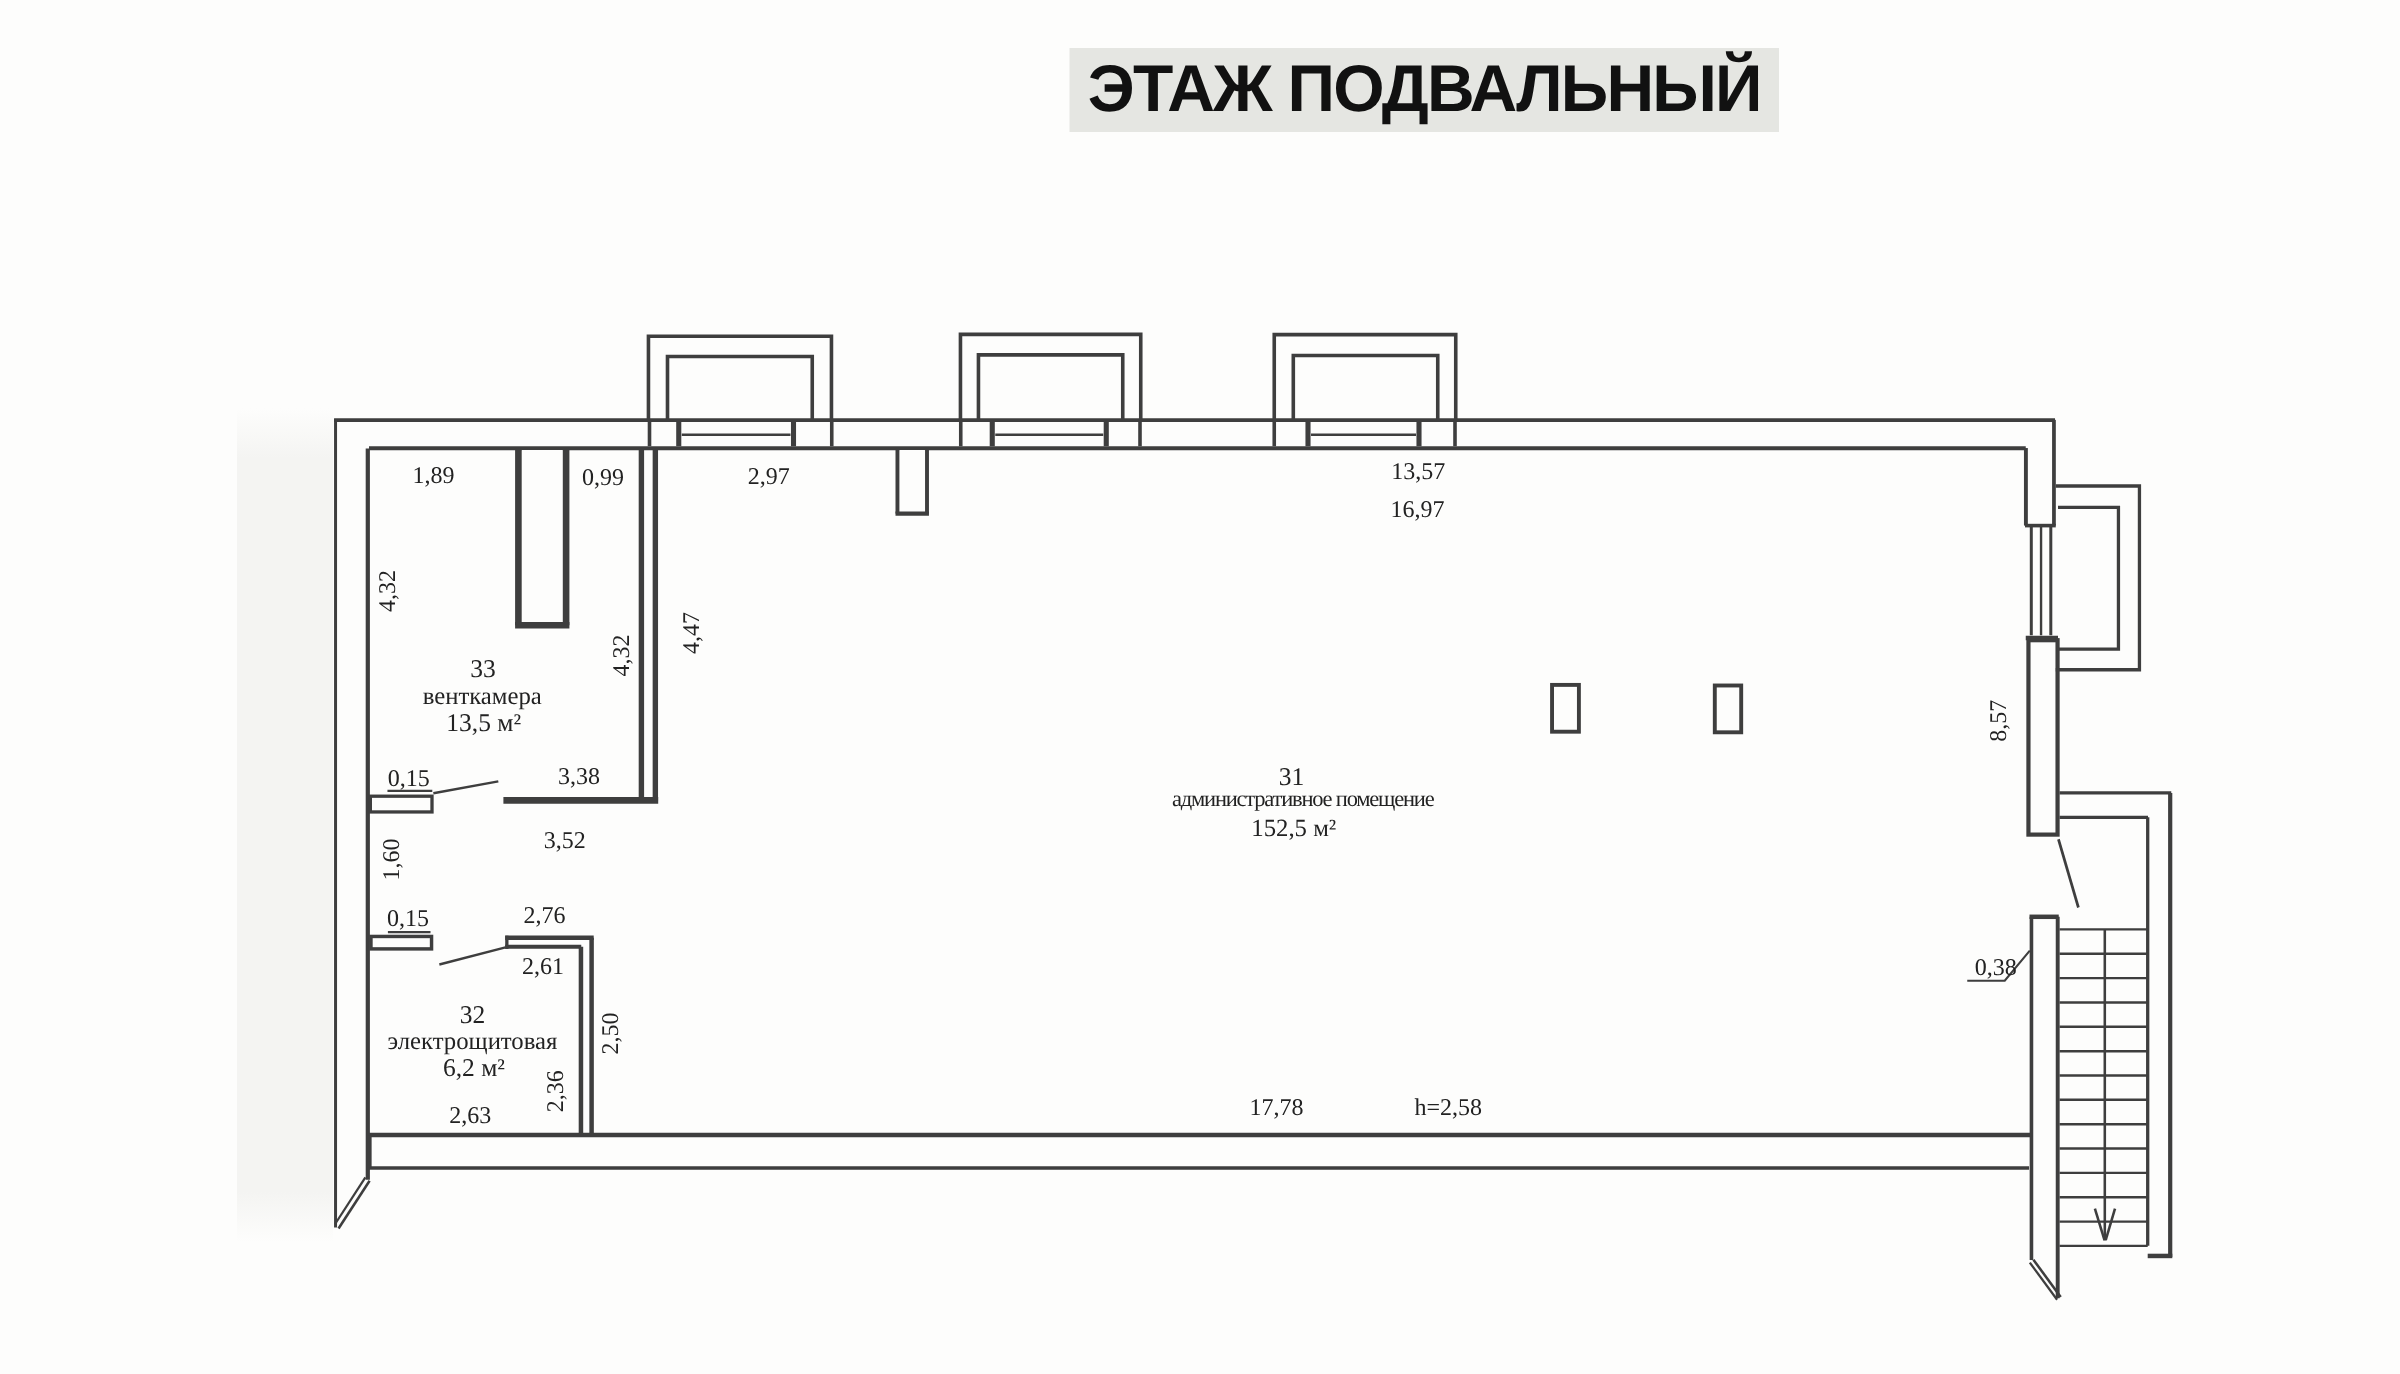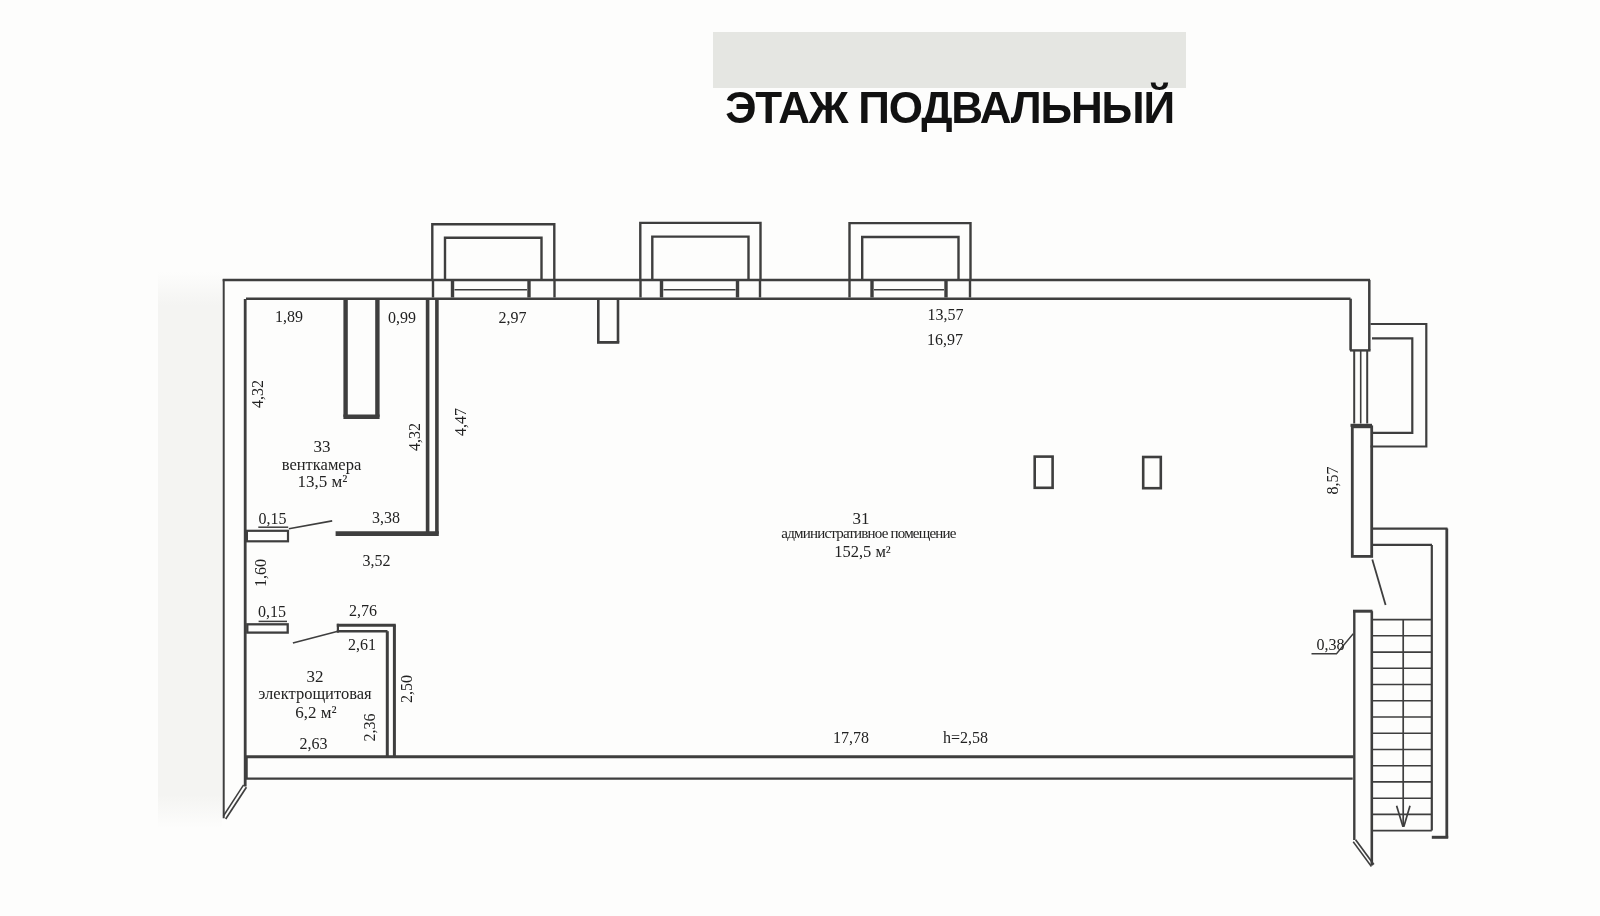--- a/index.html
+++ b/index.html
@@ -4,21 +4,21 @@
 <style>
   html,body{margin:0;padding:0;}
   body{width:1600px;height:916px;position:relative;background:#fdfdfc;overflow:hidden;
        font-family:"Liberation Sans", sans-serif;}
   .title{position:absolute;left:40px;top:35px;font-size:50px;line-height:53.5px;
          color:#2d2d2d;font-weight:400;}
   .title .l1{letter-spacing:0.5px;}
   .title .l2{letter-spacing:1.3px;}
   .badge{position:absolute;left:713px;top:32px;width:473px;height:56px;background:#e5e6e2;}
   .badge span{position:absolute;left:50%;transform:translateX(-50%);top:3px;white-space:nowrap;
-         font-weight:700;font-size:44px;color:#111;letter-spacing:-1.2px;margin-top:48px;}
+         font-weight:700;font-size:44px;color:#111;letter-spacing:-1.2px;}
   svg text{font-family:"Liberation Serif", serif;fill:#222;}
 </style>
 </head>
 <body>
 
 <div class="title"><br></div>
 
 <div class="badge">
     <span>ЭТАЖ ПОДВАЛЬНЫЙ</span>
   </div>

